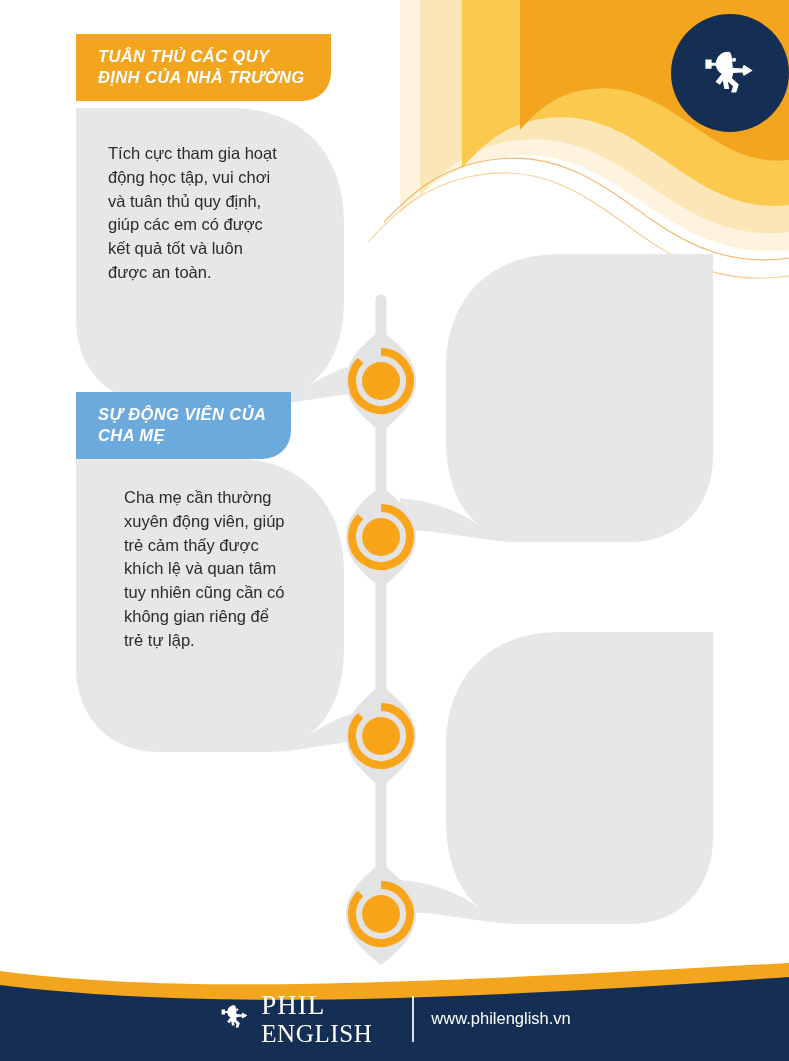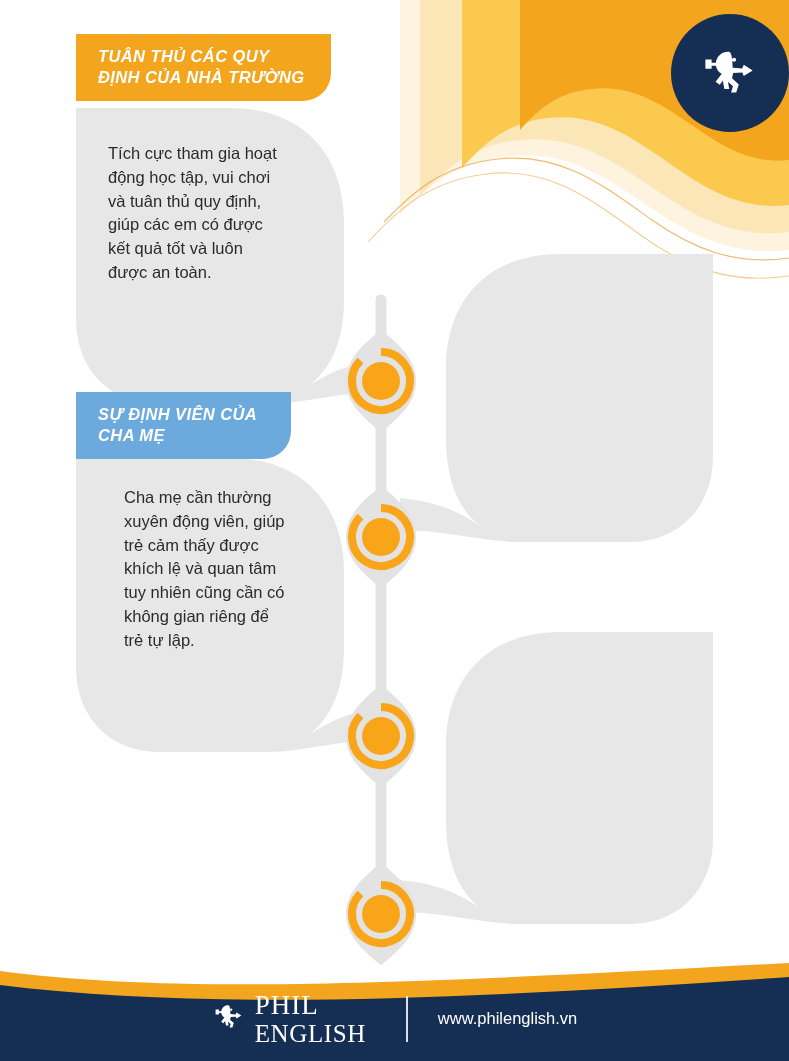--- a/index.html
+++ b/index.html
@@ -78,21 +78,21 @@
     font-size:27px;letter-spacing:1px;font-weight:normal;
   }
   .brand-words .w2{
     font-family:"Liberation Serif","DejaVu Serif",serif;
     font-size:25px;letter-spacing:.6px;margin-top:2px;font-weight:normal;
   }
   .divider{
     width:2px;height:46px;background:#ffffff;opacity:.85;
   }
   .urls{
-    padding-left:30px;
+    padding-left:17px;
     color:#ffffff;
     font-size:16.5px;
     line-height:1.45;
   }
 </style>
 </head>
 <body>
 
 <div class="canvas">
 
@@ -190,21 +190,21 @@
 kết quả tốt và luôn
 được an toàn.</div>
   </div>
 
   <div class="block">
     
     
   </div>
 
   <div class="block">
-    <div class="banner left" style="top:392px;min-width:215px;background:#6CA9DC;">SỰ ĐỊNH VIÊN
+    <div class="banner left" style="top:392px;min-width:215px;background:#6CA9DC;">SỰ ĐỘNG VIÊN
 CỦA CHA MẸ</div>
     <div class="body-text left" style="left:108px;top:486px;width:215px;">Cha mẹ cần thường
 xuyên động viên, giúp
 trẻ cảm thấy được
 khích lệ và quan tâm
 tuy nhiên cũng cần có
 không gian riêng để
 trẻ tự lập.</div>
   </div>
 

